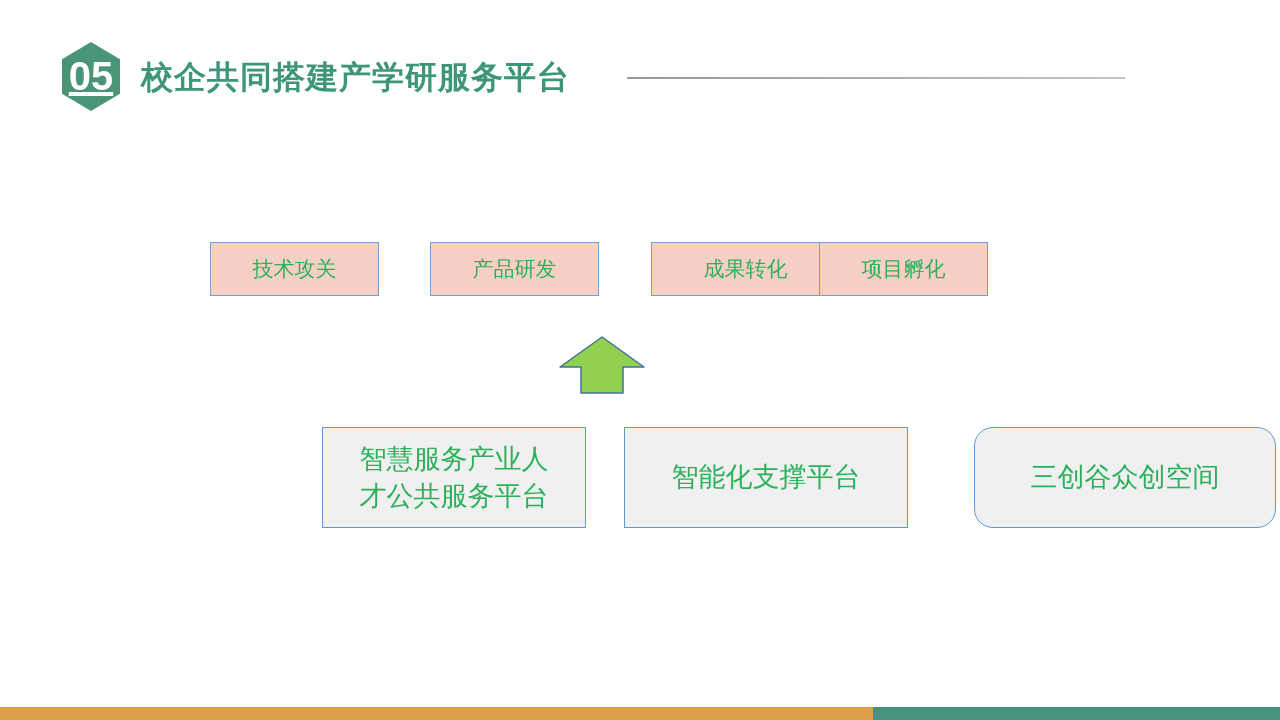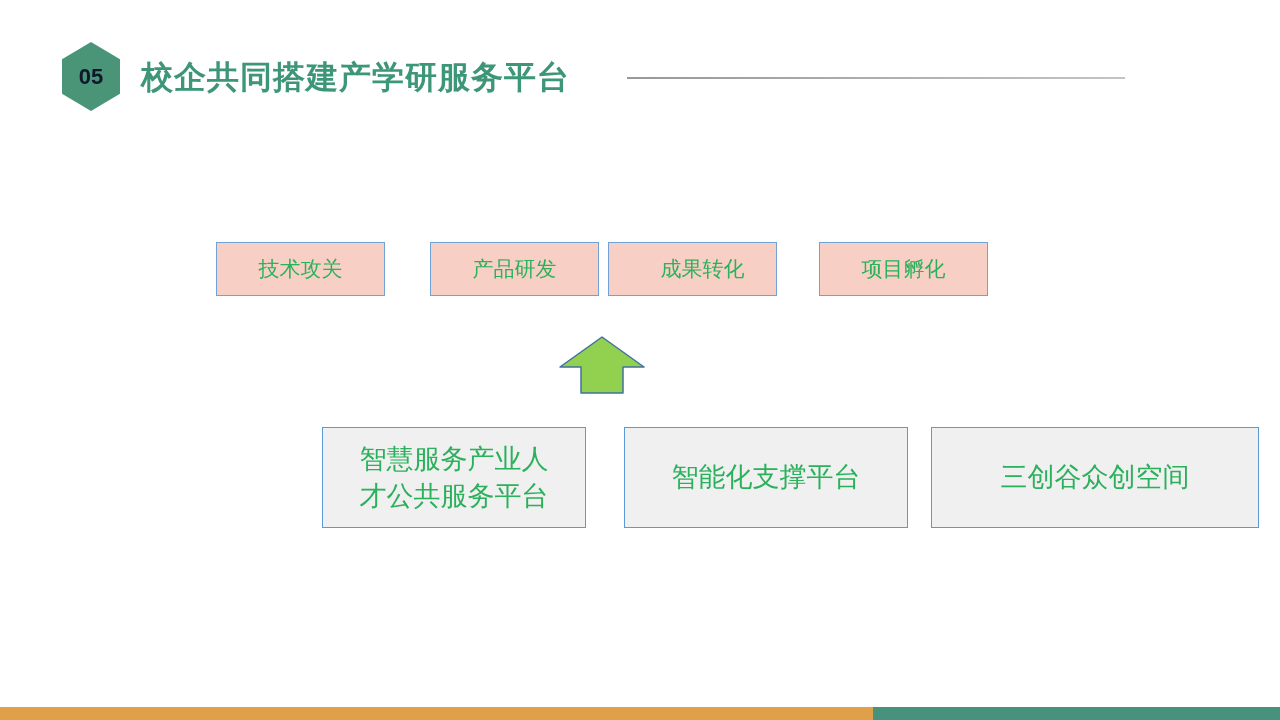--- a/index.html
+++ b/index.html
@@ -14,56 +14,56 @@
     position:absolute;inset:0;background:#ffffff;
     clip-path:polygon(50% 0%,100% 25%,100% 75%,50% 100%,0% 75%,0% 25%);
     filter:drop-shadow(2px 3px 3px rgba(0,0,0,0.35));
   }
   .hex-inner{
     position:absolute;left:8px;top:9px;width:58px;height:69px;
     background:var(--hexagon-green);
     clip-path:polygon(50% 0%,100% 25%,100% 75%,50% 100%,0% 75%,0% 25%);
     display:flex;align-items:center;justify-content:center;
   }
-  .hex-num{color:#0f172a;font-size:22px;font-weight:bold;letter-spacing:0px;}
+  .hex-num{color:#ffffff;font-size:40px;font-weight:bold;letter-spacing:0px;text-decoration:underline;}
   .page-title{
     position:absolute;left:141px;top:54px;height:46px;line-height:46px;
     font-size:32px;font-weight:bold;color:var(--title-green);letter-spacing:1px;
     white-space:nowrap;
   }
   .title-divider{
     position:absolute;left:627px;top:77px;width:498px;height:2px;
     background:linear-gradient(to right,#989898,#c4c4c4);
   }
 
   
   .pink-box{
     position:absolute;top:242px;height:54px;width:169px;box-sizing:border-box;
     background:var(--pink-fill);border:1.5px solid var(--pink-border);
     display:flex;align-items:center;justify-content:center;
     color:var(--text-green);font-size:21px;white-space:nowrap;
   }
-  .pink-1{left:216px;text-align:center;} .pink-2{left:414px;margin-left:16px;} .pink-3{left:608px;padding-left:20px;} .pink-4{left:819px;}
+  .pink-1{left:210px;text-align:center;} .pink-2{left:414px;margin-left:16px;} .pink-3{left:651px;padding-left:20px;} .pink-4{left:819px;}
 
   
   .up-arrow{position:absolute;left:559px;top:336px;width:86px;height:59px;}
 
   
   .gray-box{
     position:absolute;top:427px;height:101px;box-sizing:border-box;
     background:var(--gray-fill);border:1.5px solid var(--gray-border);
     display:flex;flex-direction:column;align-items:center;justify-content:center;
     color:var(--text-green);font-size:27px;line-height:37px;text-align:center;
     white-space:nowrap;
   }
   .gray-box span:empty{display:none;}
   .gray-1{left:41px;width:249px;}
   .gray-2{left:322px;width:264px;font-family:Liberation Serif, serif;}
   .gray-3{left:624px;width:284px;}
-  .gray-4{left:931px;width:328px;}
+  .gray-4{left:974px;width:302px;border-radius:19px;}
 
   
   .footer-orange{position:absolute;left:0;top:707px;width:873px;height:13px;background:var(--footer-orange);}
   .footer-green{position:absolute;left:873px;top:707px;width:407px;height:13px;background:var(--footer-green);}
 </style>
 </head>
 <body>
 
 <div class="slide">
 

